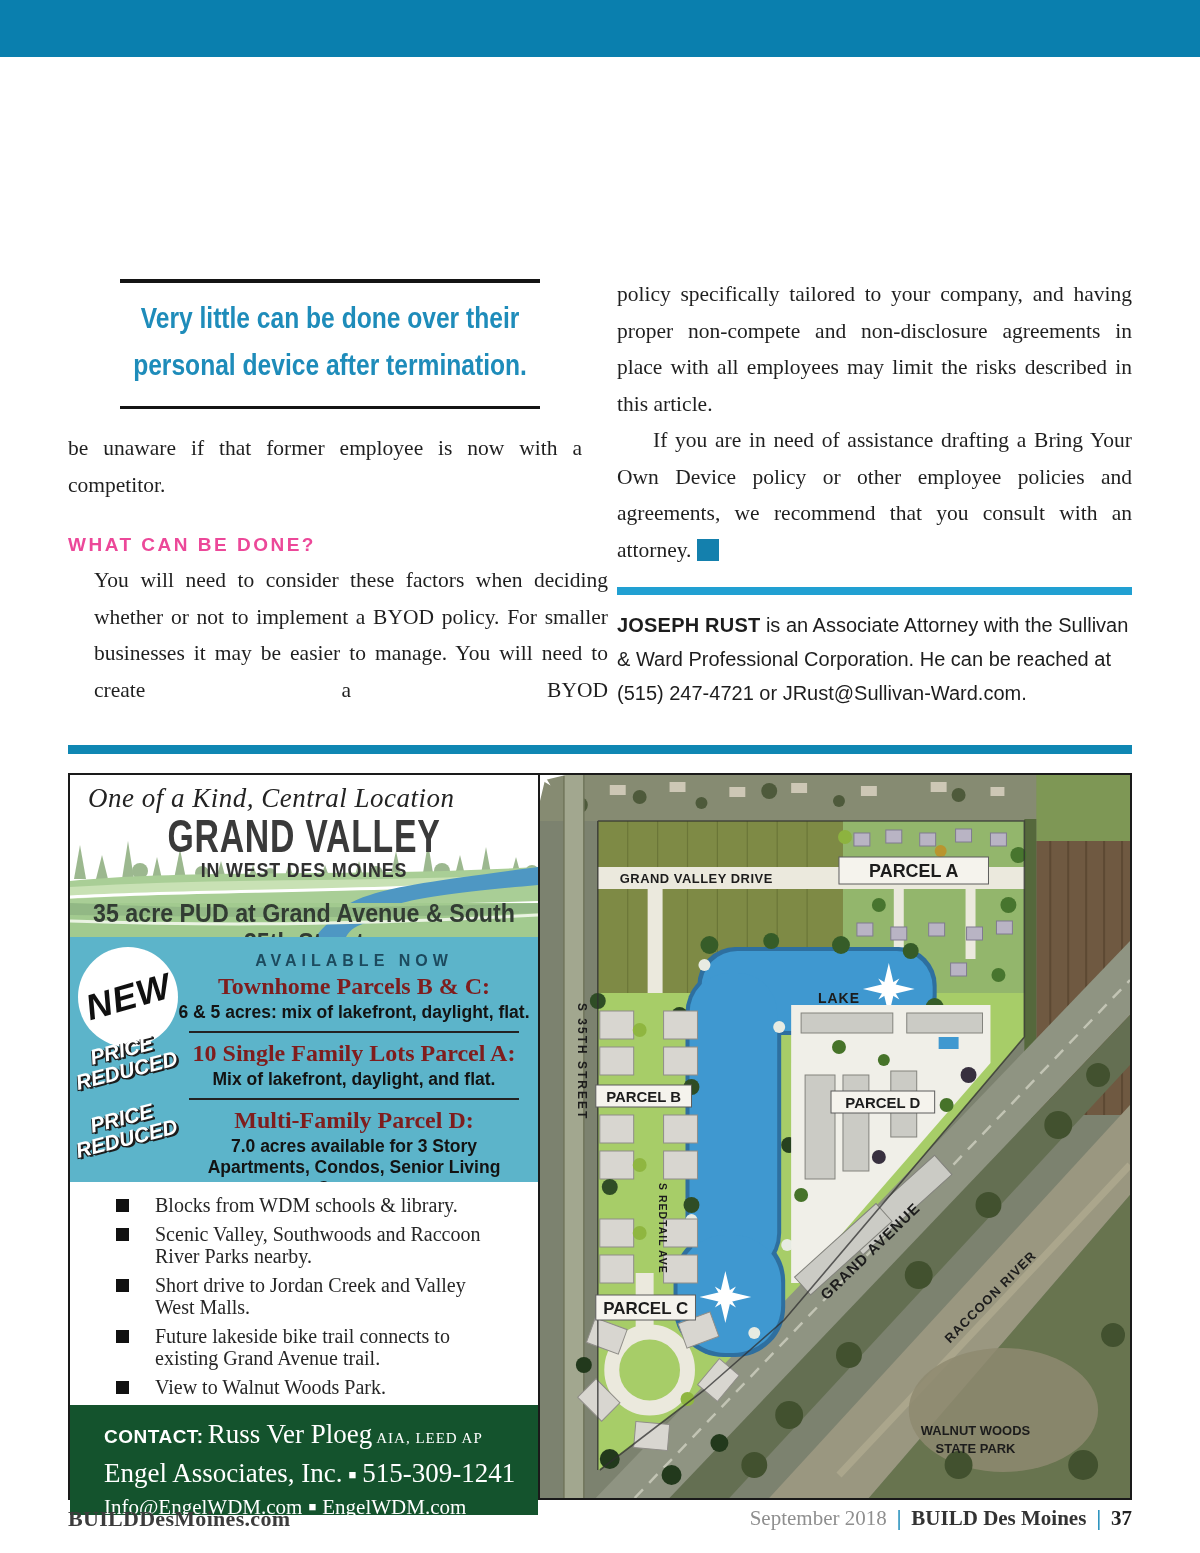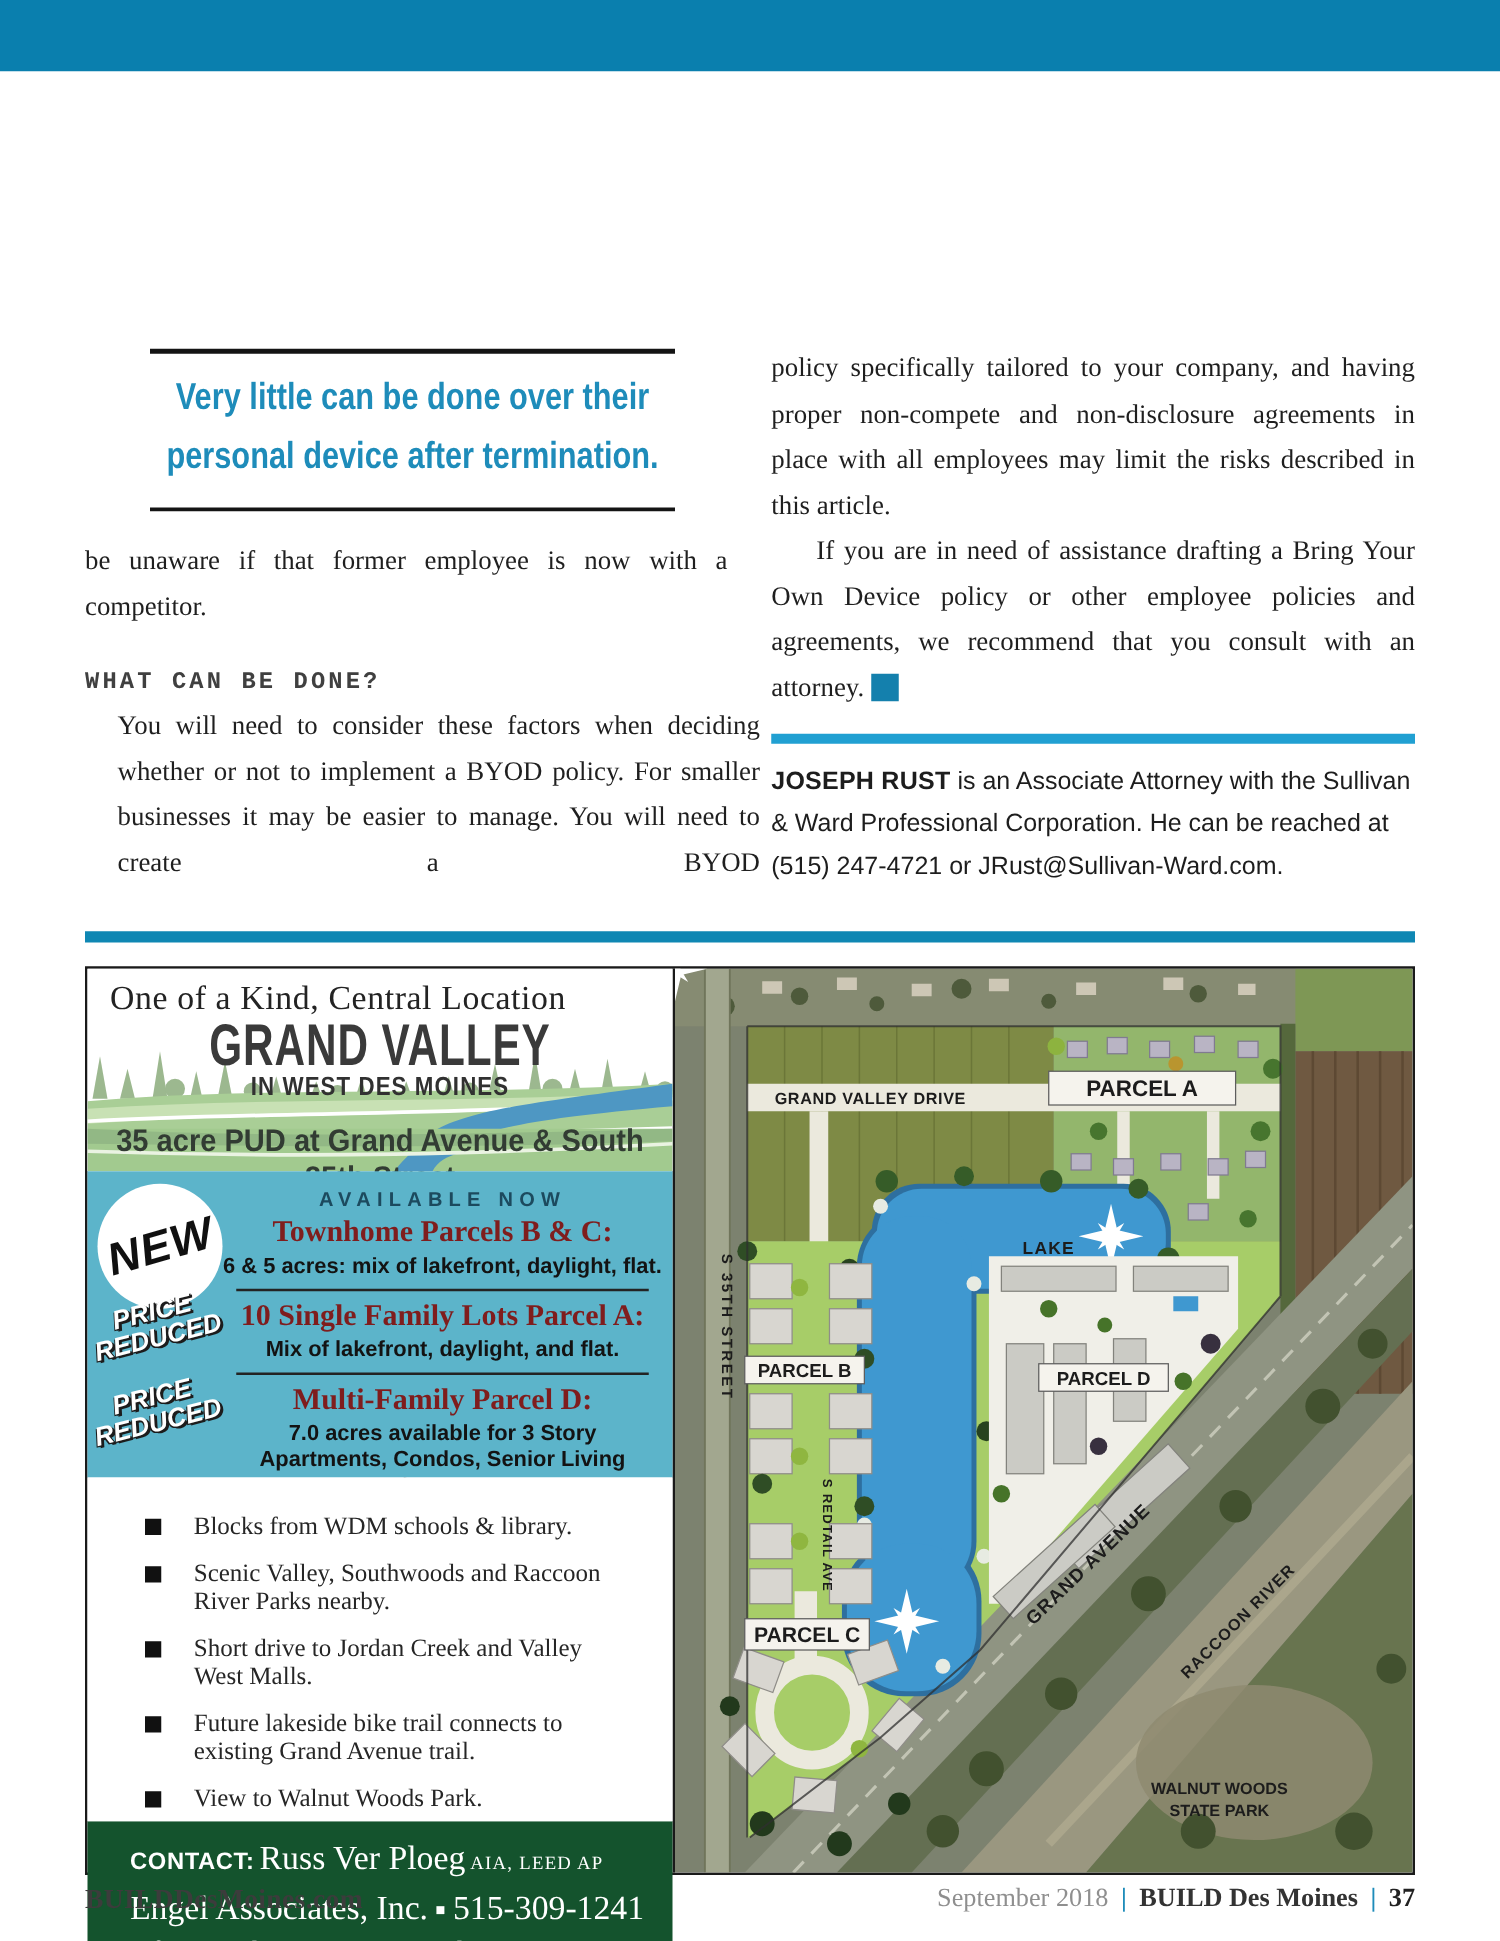--- a/index.html
+++ b/index.html
@@ -8,41 +8,41 @@
   .abs{position:absolute;}
   
   .topbar{left:0;top:0;width:1200px;height:57px;background:#0a7fae;}
   
   .rule{background:#141414;}
   .pullquote{left:74px;top:294px;width:512px;text-align:center;
      font-family:"Liberation Sans",sans-serif;font-weight:bold;font-size:30px;line-height:47px;
      color:#1e8cba;transform:scaleX(.82);transform-origin:50% 0;}
   .bodytext{font-size:21.5px;line-height:36.5px;text-align:justify;color:#1f1f1f;}
   .justall{text-align-last:justify;}
-  .sechead{font-family:Liberation Mono, monospace;font-weight:bold;font-size:19px;
-     letter-spacing:2.5px;color:#404040;}
+  .sechead{font-family:Liberation Sans, sans-serif;font-weight:bold;font-size:19px;
+     letter-spacing:2.5px;color:#ec4899;}
   .indent{text-indent:36px;}
   .endmark{display:inline-block;background:#1480ad;color:#fff;font-family:"Liberation Sans",sans-serif;
      font-weight:bold;font-size:17px;line-height:22px;width:22px;text-align:center;vertical-align:2px;margin-left:6px;}
   .biorule{left:617px;top:587px;width:515px;height:8px;background:#21a0d2;}
   .bio{left:617px;top:608px;width:515px;font-family:"Liberation Sans",sans-serif;
      font-size:20px;line-height:34px;color:#1d1d1d;}
   .bio b{letter-spacing:.2px;}
   
   .addivider{left:68px;top:745px;width:1064px;height:9px;background:#0f87b3;}
   
   .ad{left:68px;top:773px;width:1064px;height:727px;border:2px solid #1a1a1a;box-sizing:border-box;
       display:flex;background:#fff;}
   .adleft{position:relative;width:470px;flex:0 0 470px;border-right:2px solid #1a1a1a;box-sizing:border-box;
       display:flex;flex-direction:column;}
   .admap{position:relative;flex:1 1 auto;}
   .admap svg{display:block;width:100%;height:100%;}
   
   .adheader{position:relative;height:162px;background:#fff;flex:0 0 162px;}
-  .tagline{left:18px;top:8px;font-size:27px;color:#232323;letter-spacing:.5px;}
+  .tagline{left:18px;top:8px;font-style:italic;font-size:27px;color:#232323;letter-spacing:.5px;}
   .advtitle{left:0;top:33px;width:468px;text-align:center;font-family:"Liberation Sans",sans-serif;
       font-weight:bold;font-size:47px;color:#3a3a3a;transform:scaleX(.72);transform-origin:50% 0;letter-spacing:1px;}
   .advsub{left:0;top:83px;width:468px;text-align:center;font-family:"Liberation Sans",sans-serif;
       font-weight:bold;font-size:21px;color:#313131;transform:scaleX(.85);transform-origin:50% 0;letter-spacing:1px;}
   .bandtext{left:0;top:124px;width:468px;text-align:center;font-family:"Liberation Sans",sans-serif;
       font-weight:bold;font-size:25px;color:#323c33;transform:scaleX(.93);transform-origin:50% 0;}
   
   .teal{position:relative;height:245px;flex:0 0 245px;background:#5cb4ca;}
   .offers{margin-left:108px;width:352px;text-align:center;padding-top:15px;}
   .avnow{font-family:"Liberation Sans",sans-serif;font-weight:bold;font-size:16px;
@@ -54,21 +54,21 @@
   .newbadge{left:8px;top:10px;width:100px;height:100px;border-radius:50%;background:#fff;
       display:flex;align-items:center;justify-content:center;}
   .newbadge span{font-family:"Liberation Sans",sans-serif;font-weight:bold;font-style:italic;
       font-size:36px;color:#101010;transform:rotate(-16deg);letter-spacing:1px;}
   .pricered{left:0px;width:108px;text-align:center;font-family:"Liberation Sans",sans-serif;
       font-weight:bold;font-style:italic;font-size:21px;line-height:21px;color:#fff;
       transform:rotate(-14deg);text-shadow:2px 2px 0 #1c1c1c,1px 1px 0 #1c1c1c,-1px 1px 0 #1c1c1c;}
   .pr1{top:102px;} .pr2{top:170px;}
   
   .bullets{position:relative;flex:1 1 auto;background:#fff;padding:12px 0 0 46px;box-sizing:border-box;}
-  .brow{display:flex;margin-bottom:7px;margin-top:16px;}
+  .brow{display:flex;margin-bottom:7px;}
   .bsq{width:13px;height:13px;background:#111;margin-top:5px;flex:0 0 13px;}
   .btxt{margin-left:26px;width:330px;font-size:20px;line-height:22px;color:#262626;}
   
   .contact{flex:0 0 110px;height:110px;background:#14532d;color:#fff;padding:12px 0 0 34px;box-sizing:border-box;}
   .c1{line-height:35px;}
   .clabel{font-family:"Liberation Sans",sans-serif;font-weight:bold;font-size:19px;letter-spacing:.5px;}
   .cname{font-size:27px;}
   .ccred{font-size:15px;letter-spacing:1px;}
   .c2{line-height:35px;font-size:27px;}
   .c3{line-height:30px;font-size:21px;}

